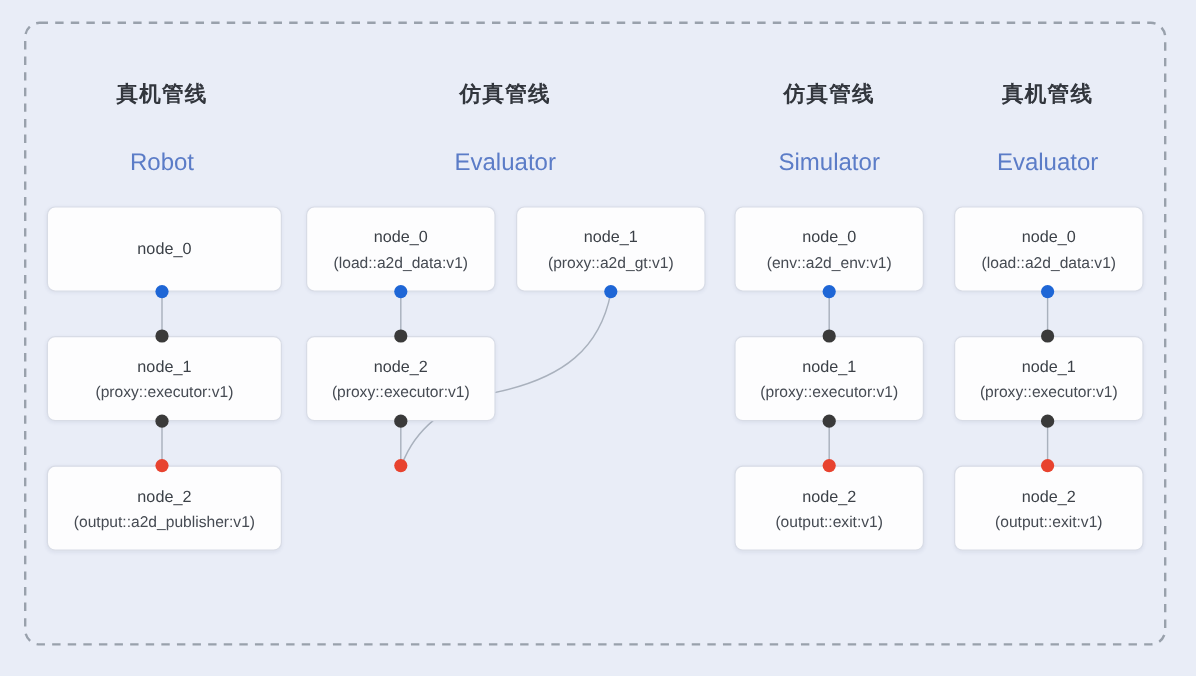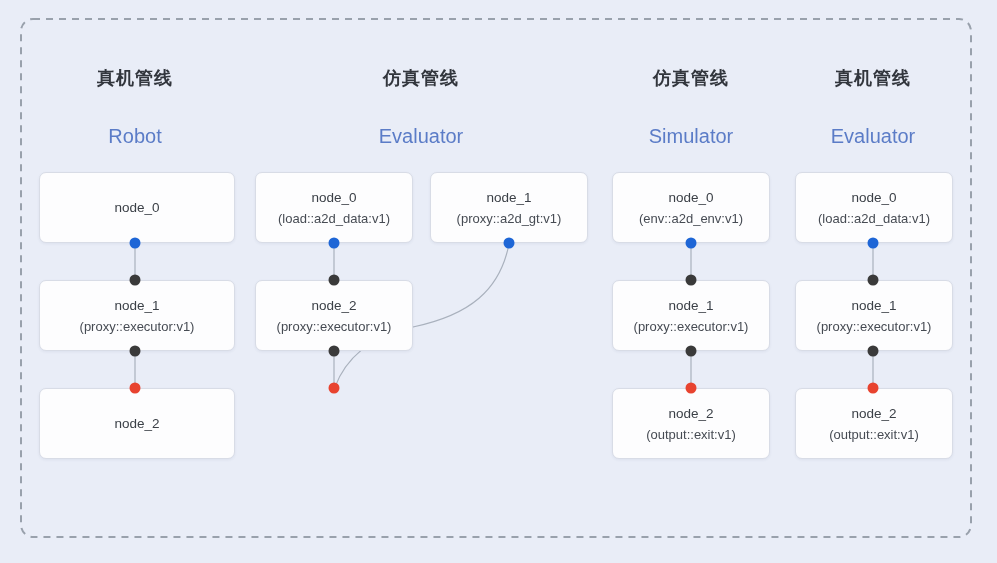--- a/index.html
+++ b/index.html
@@ -48,20 +48,21 @@
   <div class="nodes-layer">
       <div class="node" style="left: 39px; top: 172px; width: 196px; height: 71px;">
         <div class="node-name">node_0</div>
       </div>
       <div class="node" style="left: 39px; top: 280px; width: 196px; height: 71px;">
         <div class="node-name">node_1</div>
         <div class="node-type">(proxy::executor:v1)</div>
       </div>
       <div class="node" style="left: 39px; top: 388px; width: 196px; height: 71px;">
         <div class="node-name">node_2</div>
+        <div class="node-type">(output::a2d_publisher:v1)</div>
       </div>
       <div class="node" style="left: 255px; top: 172px; width: 158px; height: 71px;">
         <div class="node-name">node_0</div>
         <div class="node-type">(load::a2d_data:v1)</div>
       </div>
       <div class="node" style="left: 430px; top: 172px; width: 158px; height: 71px;">
         <div class="node-name">node_1</div>
         <div class="node-type">(proxy::a2d_gt:v1)</div>
       </div>
       <div class="node" style="left: 255px; top: 280px; width: 158px; height: 71px;">

